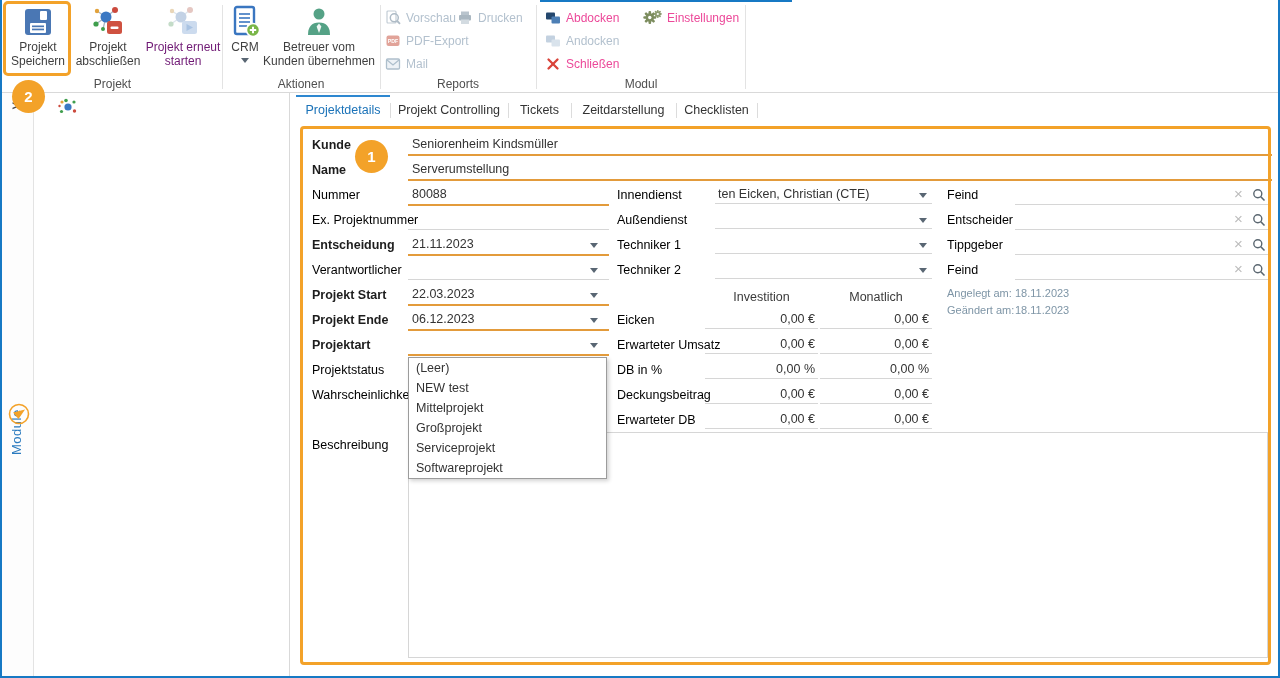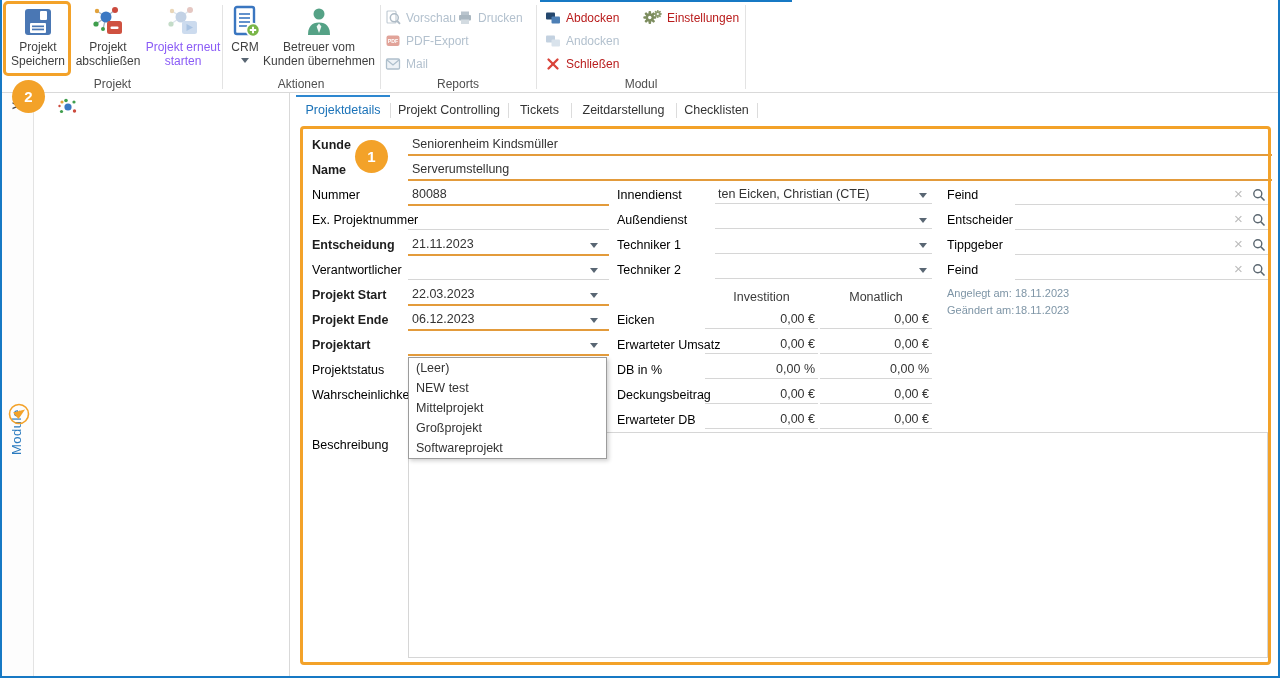--- a/index.html
+++ b/index.html
@@ -5,22 +5,22 @@
   html,body{margin:0;padding:0;background:#e8e8e8;}
   #app{position:relative;width:1280px;height:678px;background:#fff;overflow:hidden;
        font-family:"Liberation Sans", sans-serif;-webkit-font-smoothing:antialiased;}
   .abs{position:absolute;}
   
   .winborder{position:absolute;background:#1779c4;z-index:70;}
   
   .rlarge{position:absolute;top:4px;height:72px;display:flex;flex-direction:column;align-items:center;
           font-size:12px;color:#3f3f3f;text-align:center;line-height:14px;}
   .rlarge .txt{white-space:nowrap;}
-  .rlarge.dis{color:#8b5cf6;}
-  .rsmall{position:absolute;display:flex;align-items:center;gap:5px;font-size:12px;color:#b91c1c;height:17px;white-space:nowrap;}
+  .rlarge.dis{color:#701a75;}
+  .rsmall{position:absolute;display:flex;align-items:center;gap:5px;font-size:12px;color:#ec4899;height:17px;white-space:nowrap;}
   .rsmall.dis{color:#b3c1ce;}
   .rgl{position:absolute;top:77px;font-size:12px;color:#4f4f4f;text-align:center;}
   .rsep{position:absolute;top:5px;height:84px;width:1px;background:#e3e3e3;}
   .car{width:0;height:0;border-left:4px solid transparent;border-right:4px solid transparent;border-top:5px solid #596673;}
   
   .tab{position:absolute;top:96px;height:28px;line-height:28px;font-size:12.5px;color:#333;text-align:center;}
   .tab.active{color:#1a72b8;}
   .tsep{position:absolute;top:103px;height:15px;width:1px;background:#dcdcdc;}
   
   .lb{position:absolute;height:20px;line-height:20px;font-size:12.5px;color:#000000;white-space:nowrap;}
@@ -371,20 +371,21 @@
     <div class="meta" style="left:1015px;top:286px;">18.11.2023</div>
     <div class="meta" style="left:947px;top:303px;">Geändert am:</div>
     <div class="meta" style="left:1015px;top:303px;">18.11.2023</div>
   </div>
 
   <div class="dd">
     <div class="ddi">(Leer)</div>
     <div class="ddi">NEW test</div>
     <div class="ddi">Mittelprojekt</div>
     <div class="ddi">Großprojekt</div>
+    <div class="ddi">Serviceprojekt</div>
     <div class="ddi">Softwareprojekt</div>
   </div>
 
   <div class="hilite" style="left:3px;top:1px;width:68px;height:75px;"></div>
   <div class="hilite" style="left:300px;top:126px;width:971px;height:539px;border-radius:4px;"></div>
   <div class="badge" style="left:12px;top:80px;">2</div>
   <div class="badge" style="left:355px;top:140px;">1</div>
 
   <div class="winborder" style="left:0;top:0;width:2px;height:678px;"></div>
   <div class="winborder" style="left:1278px;top:0;width:2px;height:678px;"></div>

